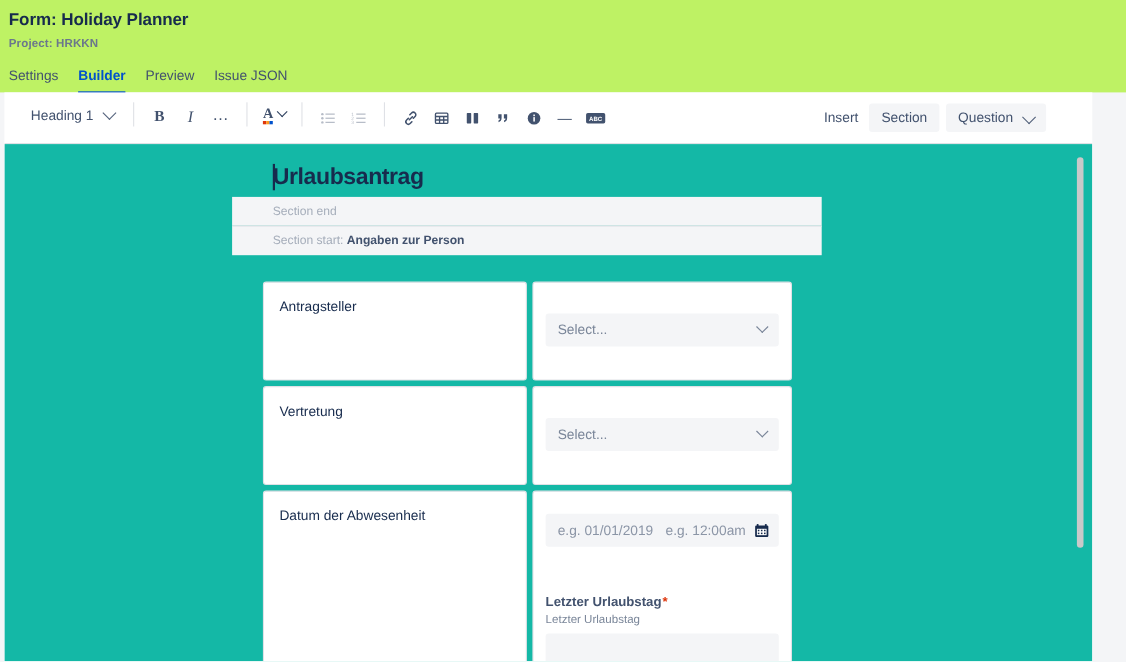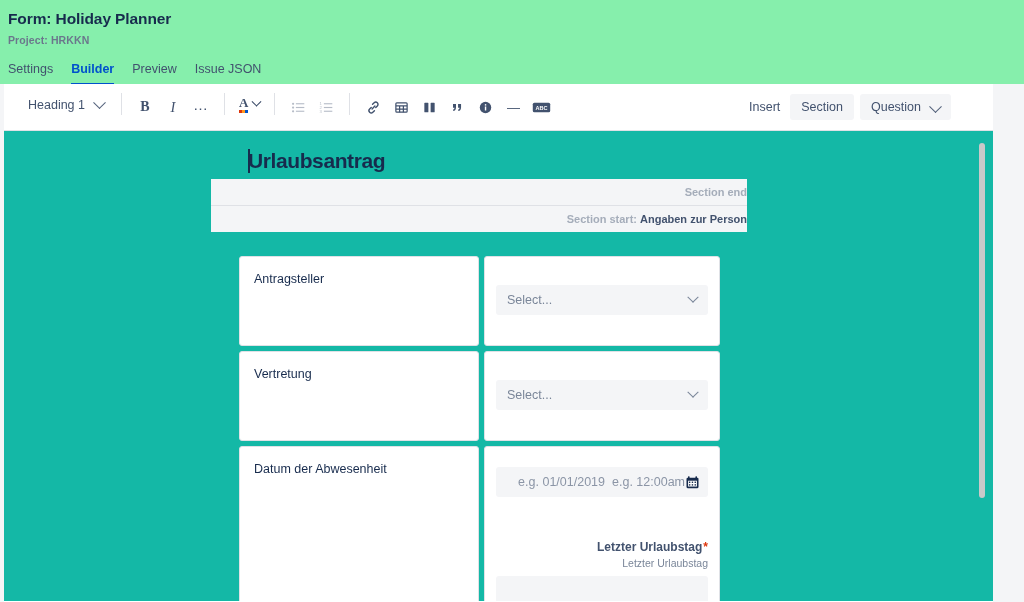--- a/index.html
+++ b/index.html
@@ -13,21 +13,21 @@
   body {
     font-family: "Liberation Sans", sans-serif;
     background: #f4f5f7;
     color: #172b4d;
     font-size: 13px;
     -webkit-font-smoothing: antialiased;
   }
 
   
   .app-header {
-    background: #86efac;
+    background: #bef264;
     padding: 9px 0 0 8px;
     height: 84px;
     position: relative;
   }
   .form-title {
     font-size: 15.5px;
     font-weight: bold;
     color: #172b4d;
     letter-spacing: -0.1px;
     line-height: 20px;
@@ -207,25 +207,24 @@
     left: 37px;
     top: 2px;
     width: 1.5px;
     height: 24px;
     background: #172b4d;
   }
 
   .section-bar {
     background: #f4f5f7;
     font-size: 11px;
-    font-weight: bold;
+    font-weight: normal;
     color: #a5adba;
     padding: 6px 0 6px 37px;
     line-height: 14px;
-    text-align: right;
   }
   .section-bar.end { margin-top: 4px; }
   .section-bar.start { border-top: 1px solid #dfe1e6; }
   .section-bar b { color: #42526e; }
 
   
   .q-grid { margin-top: 24px; }
   .q-row {
     display: flex;
     gap: 5px;
@@ -239,21 +238,20 @@
   }
   .q-cell.label-cell {
     width: 240px;
     flex: none;
     padding: 14px 14px;
   }
   .q-cell.ctrl-cell {
     width: 236px;
     flex: none;
     padding: 14px 11px;
-    text-align: right;
   }
   .q-label {
     font-size: 12.5px;
     color: #172b4d;
     line-height: 17px;
   }
 
   .row-h-1 { min-height: 90px; }
   .row-h-2 { min-height: 90px; }
   .row-h-3 { min-height: 192px; }

